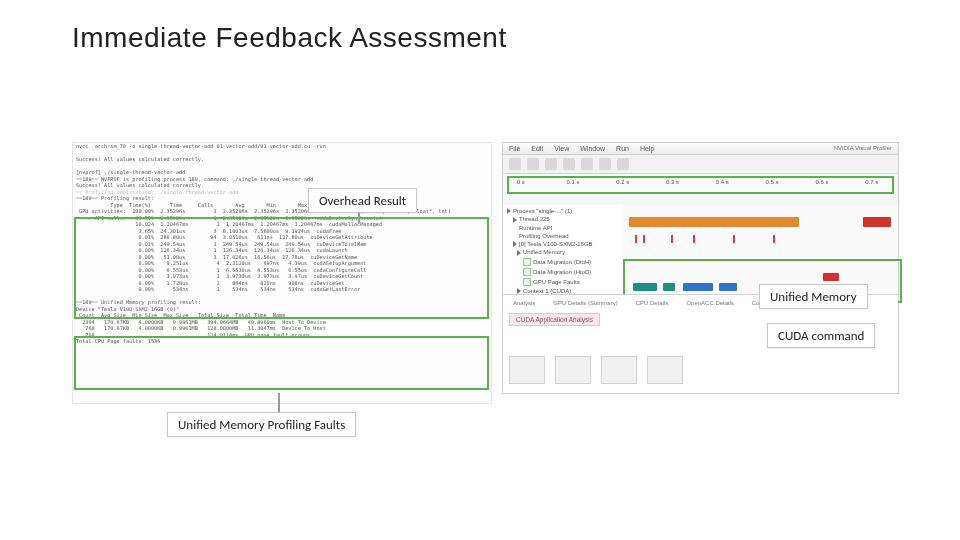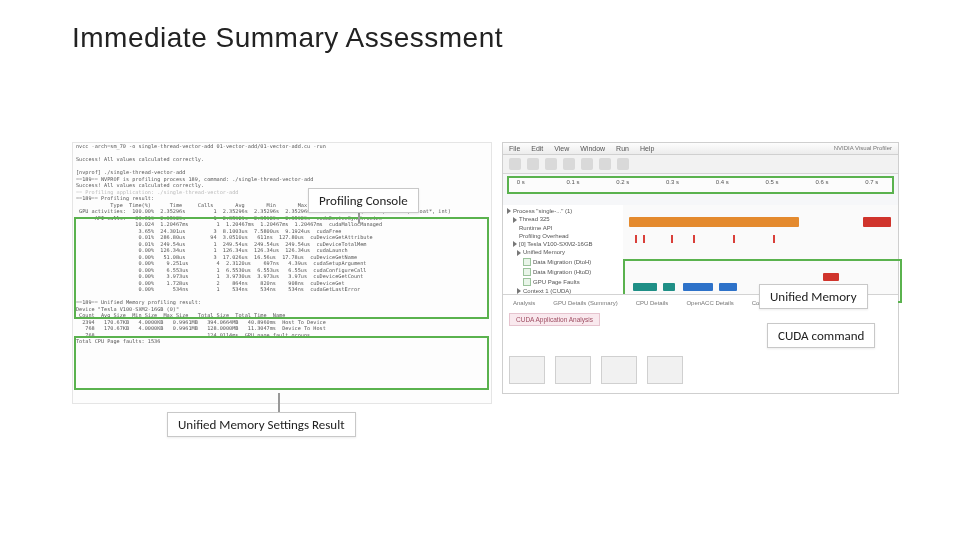--- a/index.html
+++ b/index.html
@@ -45,21 +45,21 @@
   .r-bottom{position:absolute;left:0;right:0;bottom:0;height:90px;background:#fff;border-top:1px solid #d3d3d3;font-size:6px;color:#666;padding:4px 6px}
   .r-tabs{display:flex;gap:10px;color:#777}
   .r-tabs span{padding:1px 4px}
   .r-bottom .tiles{display:flex;gap:10px;margin-top:30px}
   .tile{width:34px;height:26px;background:#f1f1f1;border:1px solid #d0d0d0}
   .pinklabel{background:#f9e9ee;border:1px solid #e6c4cf;padding:2px 6px;font-size:6.5px;color:#a04f64;margin-top:6px;display:inline-block}
 </style>
 </head>
 <body>
 
-<div class="title">Immediate Summary Assessment</div>
+<div class="title">Immediate Feedback Assessment</div>
 
 <div class="left-shot">
   <div class="ln">nvcc -arch=sm_70 -o single-thread-vector-add 01-vector-add/01-vector-add.cu -run</div>
   <div class="ln filler">&nbsp;</div>
   <div class="ln">Success! All values calculated correctly.</div>
   <div class="ln filler">&nbsp;</div>
   <div class="ln">[nvprof] ./single-thread-vector-add</div>
   <div class="ln">==189== NVPROF is profiling process 189, command: ./single-thread-vector-add</div>
   <div class="ln">Success! All values calculated correctly.</div>
   <div class="ln filler">== Profiling application: ./single-thread-vector-add</div>
@@ -85,23 +85,23 @@
   <div class="ln">  2394   170.67KB   4.0000KB   0.9961MB   394.0664MB   40.8960ms  Host To Device</div>
   <div class="ln">   768   170.67KB   4.0000KB   0.9961MB   128.0000MB   11.3047ms  Device To Host</div>
   <div class="ln">   768                                    124.0114ms  GPU page fault groups</div>
   <div class="ln">Total CPU Page faults: 1536</div>
 
   <div class="green-box box-top"></div>
   <div class="green-box box-bot"></div>
 </div>
 
 <div class="stem s1"></div>
-<div class="callout co1">Profiling Console</div>
+<div class="callout co1">Overhead Result</div>
 <div class="stem s2"></div>
-<div class="callout co2">Unified Memory Settings Result</div>
+<div class="callout co2">Unified Memory Profiling Faults</div>
 
 <div class="right-shot">
   <div class="r-title">NVIDIA Visual Profiler</div>
   <div class="r-menu">
     <span>File</span>
     <span>Edit</span>
     <span>View</span>
     <span>Window</span>
     <span>Run</span>
     <span>Help</span>

